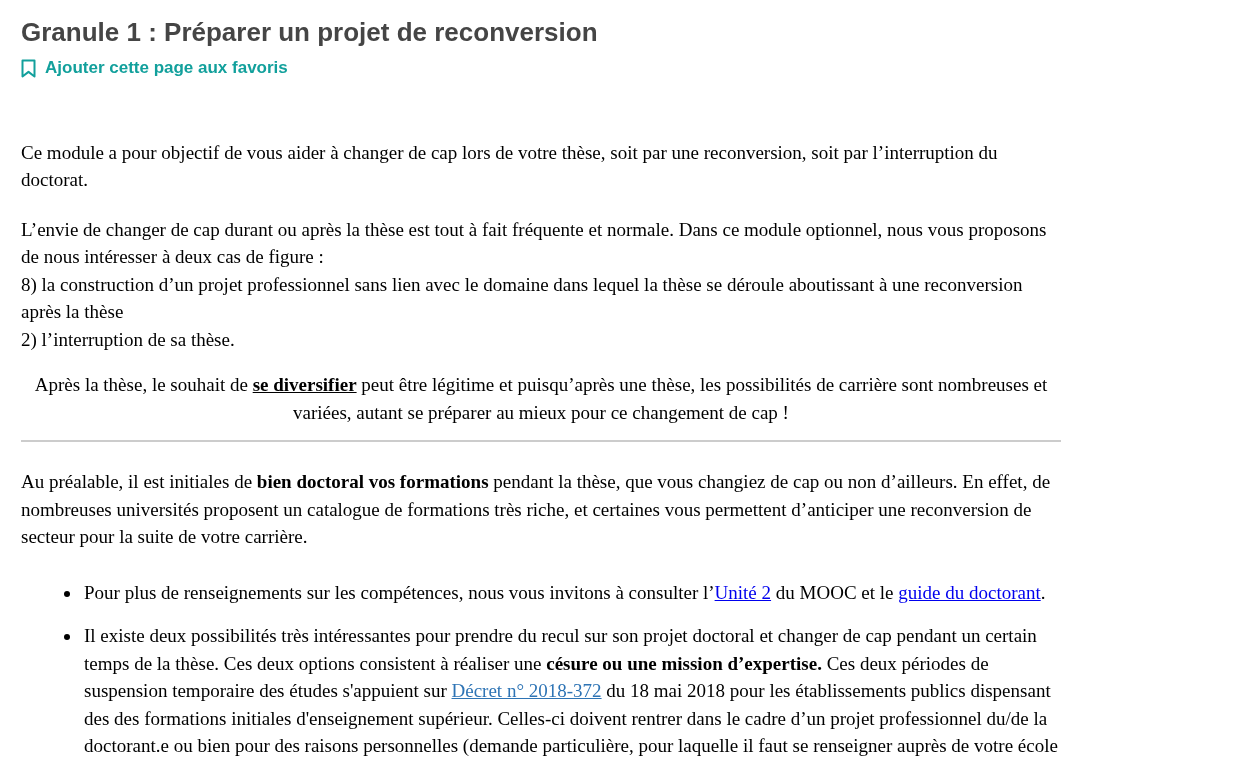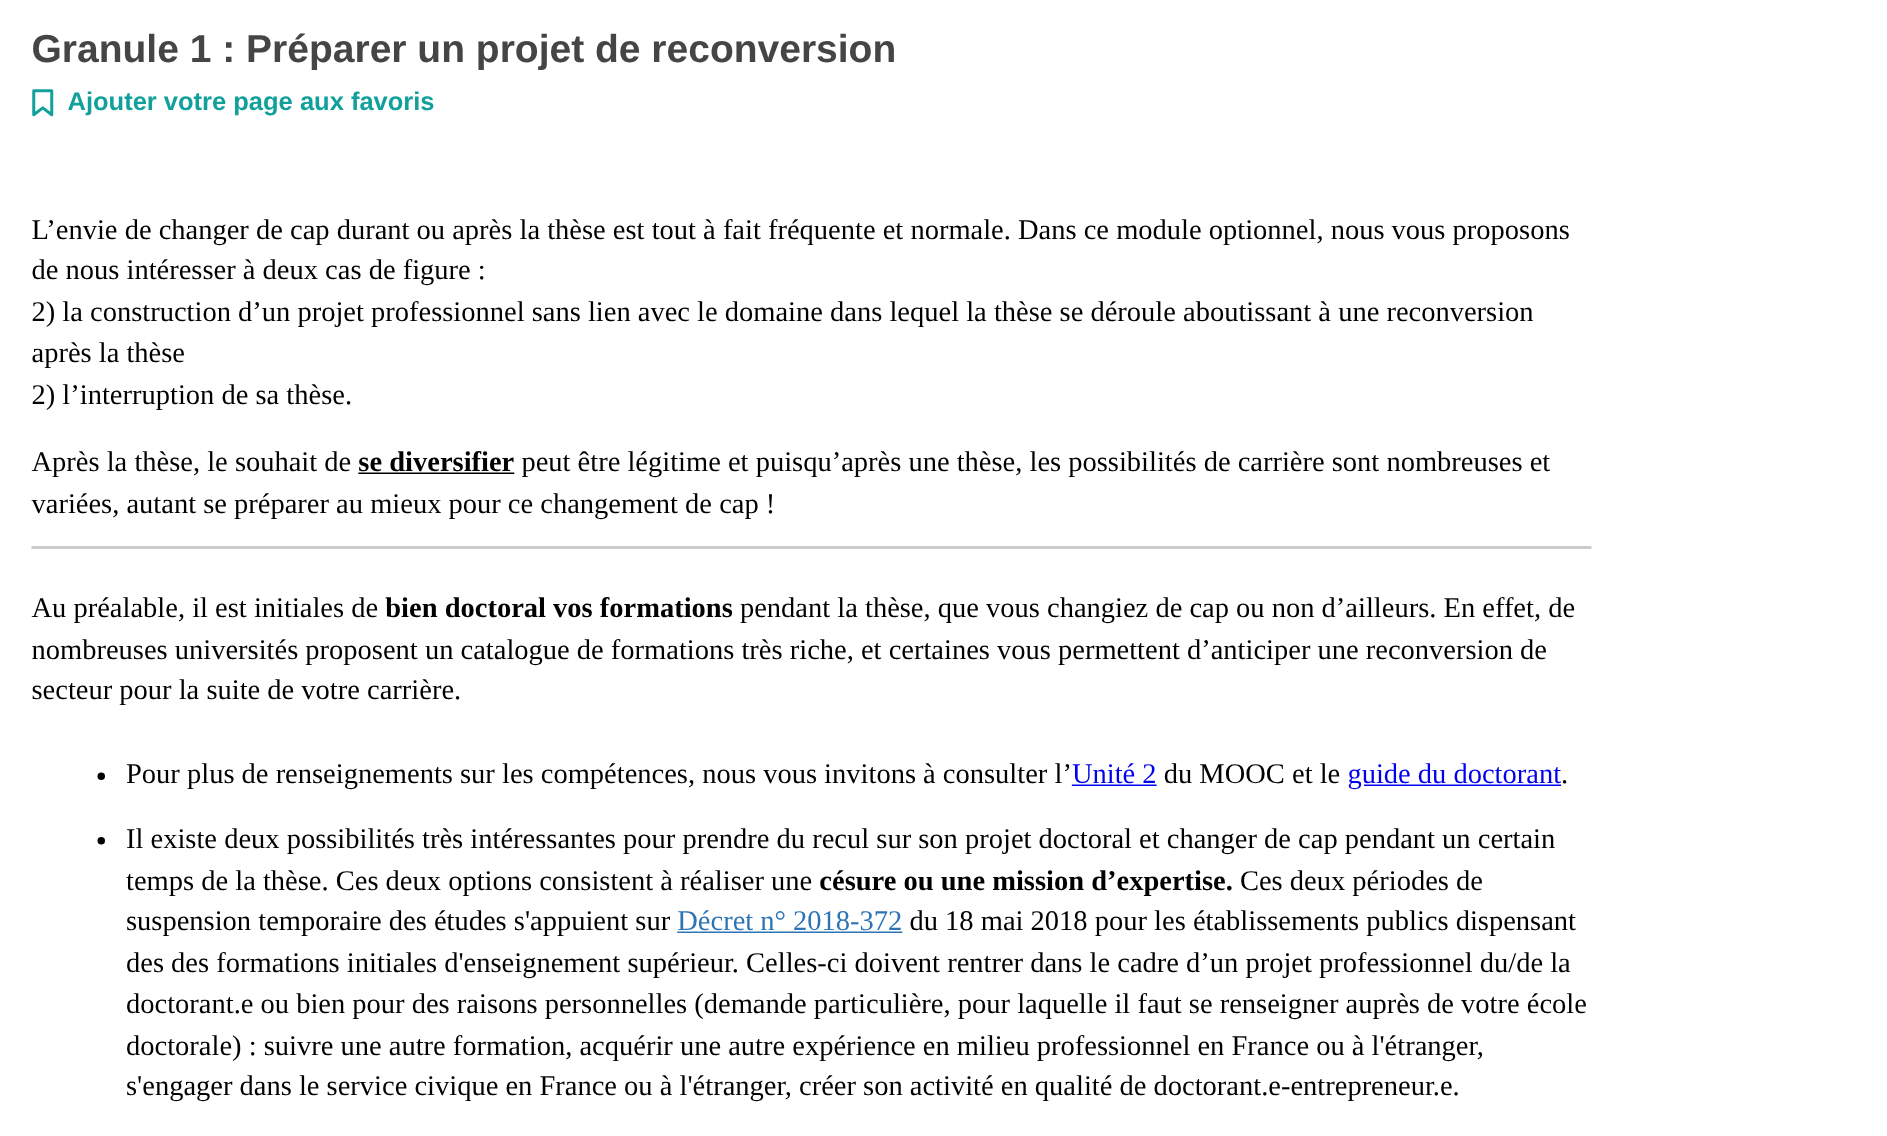--- a/index.html
+++ b/index.html
@@ -51,21 +51,21 @@
   .content {
     margin-top: 57px;
     font-family: "Liberation Serif", "DejaVu Serif", serif;
     font-size: 19px;
     line-height: 27.5px;
     color: var(--text-color);
   }
   .content p { margin: 0; }
   .p-intro1 { margin: 0 0 22px 0 !important; }
   .p-case { margin: 0 !important; }
-  .p-intro3 { margin-top: 18px !important; }
+  .p-intro3 { margin-top: 18px !important; text-align: center; }
   .emph-underline {
     font-weight: bold;
     text-decoration: underline;
   }
   hr.section-divider {
     border: none;
     border-top: 2px solid var(--divider-color);
     margin: 14px 0 0 0;
   }
   .section-heading {
@@ -103,28 +103,29 @@
 <div class="page">
 
   <h1 class="page-title">Granule 1 : Préparer un projet de reconversion</h1>
 
   <a class="fav-link">
     <span class="fav-icon">
       <svg width="15" height="19" viewBox="0 0 15 19" fill="none" stroke="currentColor" stroke-width="2" stroke-linejoin="round">
         <path d="M1.5 1.5 h12 v16 l-6 -4.6 l-6 4.6 z"></path>
       </svg>
     </span>
-    <span>Ajouter votre page aux favoris</span>
+    <span>Ajouter cette page aux favoris</span>
   </a>
 
   <div class="content">
 
+    <p class="p-intro1">Ce module a pour objectif de vous aider à changer de cap lors de votre thèse, soit par une reconversion, soit par l’interruption du doctorat.</p>
 
     <p class="p-case">L’envie de changer de cap durant ou après la thèse est tout à fait fréquente et normale. Dans ce module optionnel, nous vous proposons de nous intéresser à deux cas de figure :</p>
-    <p class="p-case">2) la construction d’un projet professionnel sans lien avec le domaine dans lequel la thèse se déroule aboutissant à une reconversion après la thèse</p>
+    <p class="p-case">8) la construction d’un projet professionnel sans lien avec le domaine dans lequel la thèse se déroule aboutissant à une reconversion après la thèse</p>
     <p class="p-case">2) l’interruption de sa thèse.</p>
 
     <p class="p-intro3"><span>Après la thèse, le souhait de </span><span class="emph-underline">se diversifier</span><span> peut être légitime et puisqu’après une thèse, les possibilités de carrière sont nombreuses et variées, autant se préparer au mieux pour ce changement de cap !</span></p>
 
     <hr class="section-divider">
 
 
     <p class="p-lead"><span>Au préalable, il est initiales de </span><strong>bien doctoral vos formations</strong><span> pendant la thèse, que vous changiez de cap ou non d’ailleurs. En effet, de nombreuses universités proposent un catalogue de formations très riche, et certaines vous permettent d’anticiper une reconversion de secteur pour la suite de votre carrière.</span></p>
 
     <ul class="bullet-list">

